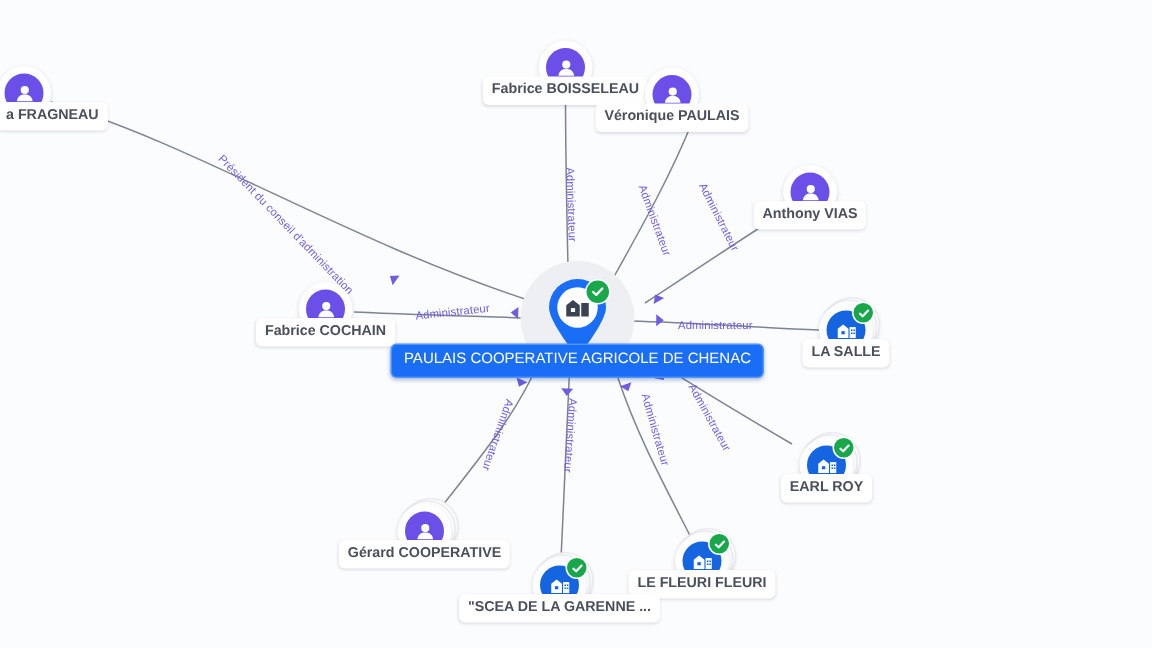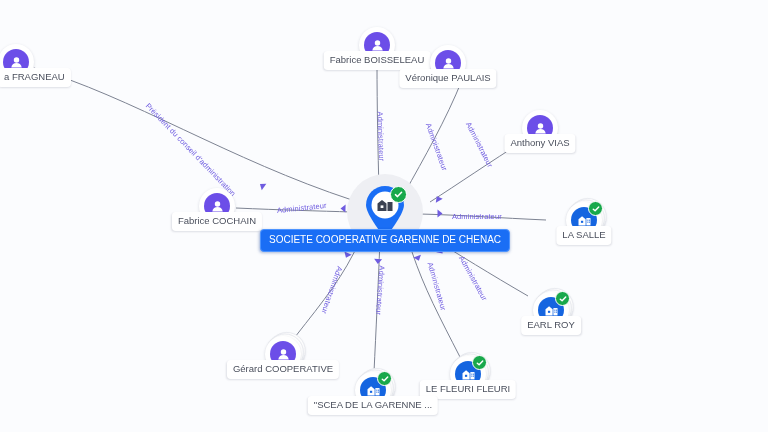--- a/index.html
+++ b/index.html
@@ -42,20 +42,21 @@
     border-left: 4px solid transparent;
     border-right: 4px solid transparent;
     border-top: 5px solid #6f5ce0;
     transform-origin: 50% 50%;
   }
 
   
   .node {
     position: absolute;
     transform: translate(-50%, -50%);
+    font-weight: bold;
   }
   .stack {
     position: absolute;
     left: 50%; top: 50%;
     width: 36px; height: 36px;
     border-radius: 50%;
     background: #ffffff;
     border: 1px solid #e9ebf0;
     box-shadow: 0 1px 2px rgba(40,50,80,0.10);
   }
@@ -245,21 +246,21 @@
         <div class="disc">
           <div class="inner person" style="background: rgb(108, 78, 232);">
             <svg width="15" height="15" viewBox="0 0 16 16">
               <circle cx="8" cy="5.4" r="2.9" fill="#ffffff"></circle>
               <path d="M2.4 13.4 C 2.9 9.9, 5.2 8.6, 8 8.6 C 10.8 8.6, 13.1 9.9, 13.6 13.4 Z" fill="#ffffff"></path>
             </svg>
           </div>
         </div>
         <div class="node-label">Fabrice COCHAIN</div>
       </div>
-      <div class="node" style="left: 584px; top: 220px;">
+      <div class="node" style="left: 564px; top: 220px;">
         <div class="stack s1"></div>
         <div class="stack s2"></div>
         <div class="disc">
           <div class="inner company" style="background: rgb(21, 101, 224);">
             <svg width="15" height="15" viewBox="0 0 16 16">
               <path d="M1.6 13.2 L1.6 6.6 L5.4 3.5 L9.2 6.6 L9.2 13.2 Z" fill="#ffffff"></path>
               <rect x="10" y="5.4" width="4.4" height="7.8" fill="#ffffff"></rect>
               <rect x="4.2" y="8.3" width="2.4" height="2.2" fill="#1565e0"></rect>
               <rect x="11" y="7.1" width="1.1" height="1.1" fill="#1565e0"></rect>
               <rect x="12.7" y="7.1" width="1.1" height="1.1" fill="#1565e0"></rect>
@@ -370,16 +371,16 @@
           <rect x="24.5" y="17" width="5" height="9"></rect>
           <rect x="17.6" y="20.4" width="2.8" height="2.6" fill="#ffffff"></rect>
         </g>
       </svg>
       <div class="center-badge">
         <svg width="9" height="9" viewBox="0 0 10 10">
             <path d="M1.6 5.2 L3.9 7.3 L8.4 2.6" stroke="#ffffff" stroke-width="1.7" fill="none" stroke-linecap="round" stroke-linejoin="round"></path>
           </svg>
       </div>
     </div>
-    <div id="center-label">SOCIETE COOPERATIVE GARENNE DE CHENAC</div>
+    <div id="center-label">PAULAIS COOPERATIVE AGRICOLE DE CHENAC</div>
   </div>
 
 </div>
 
 </body></html>

